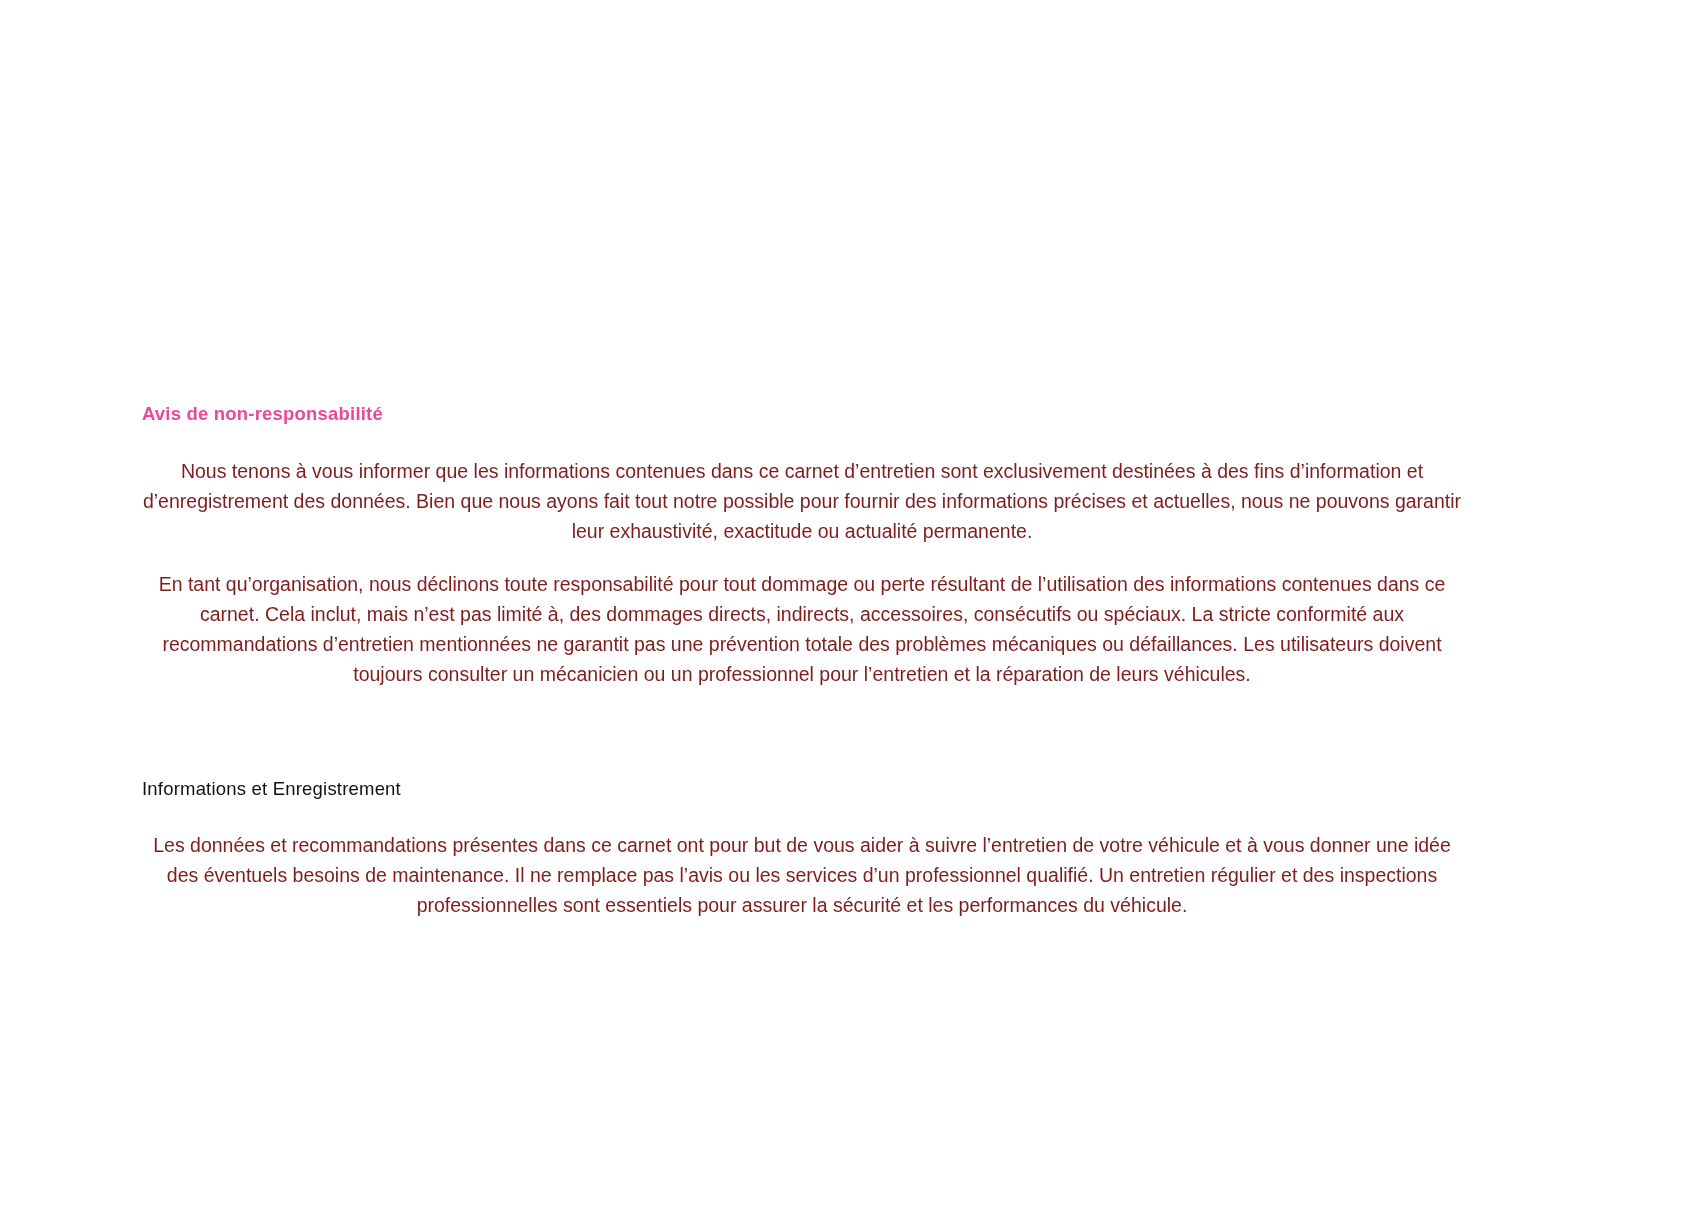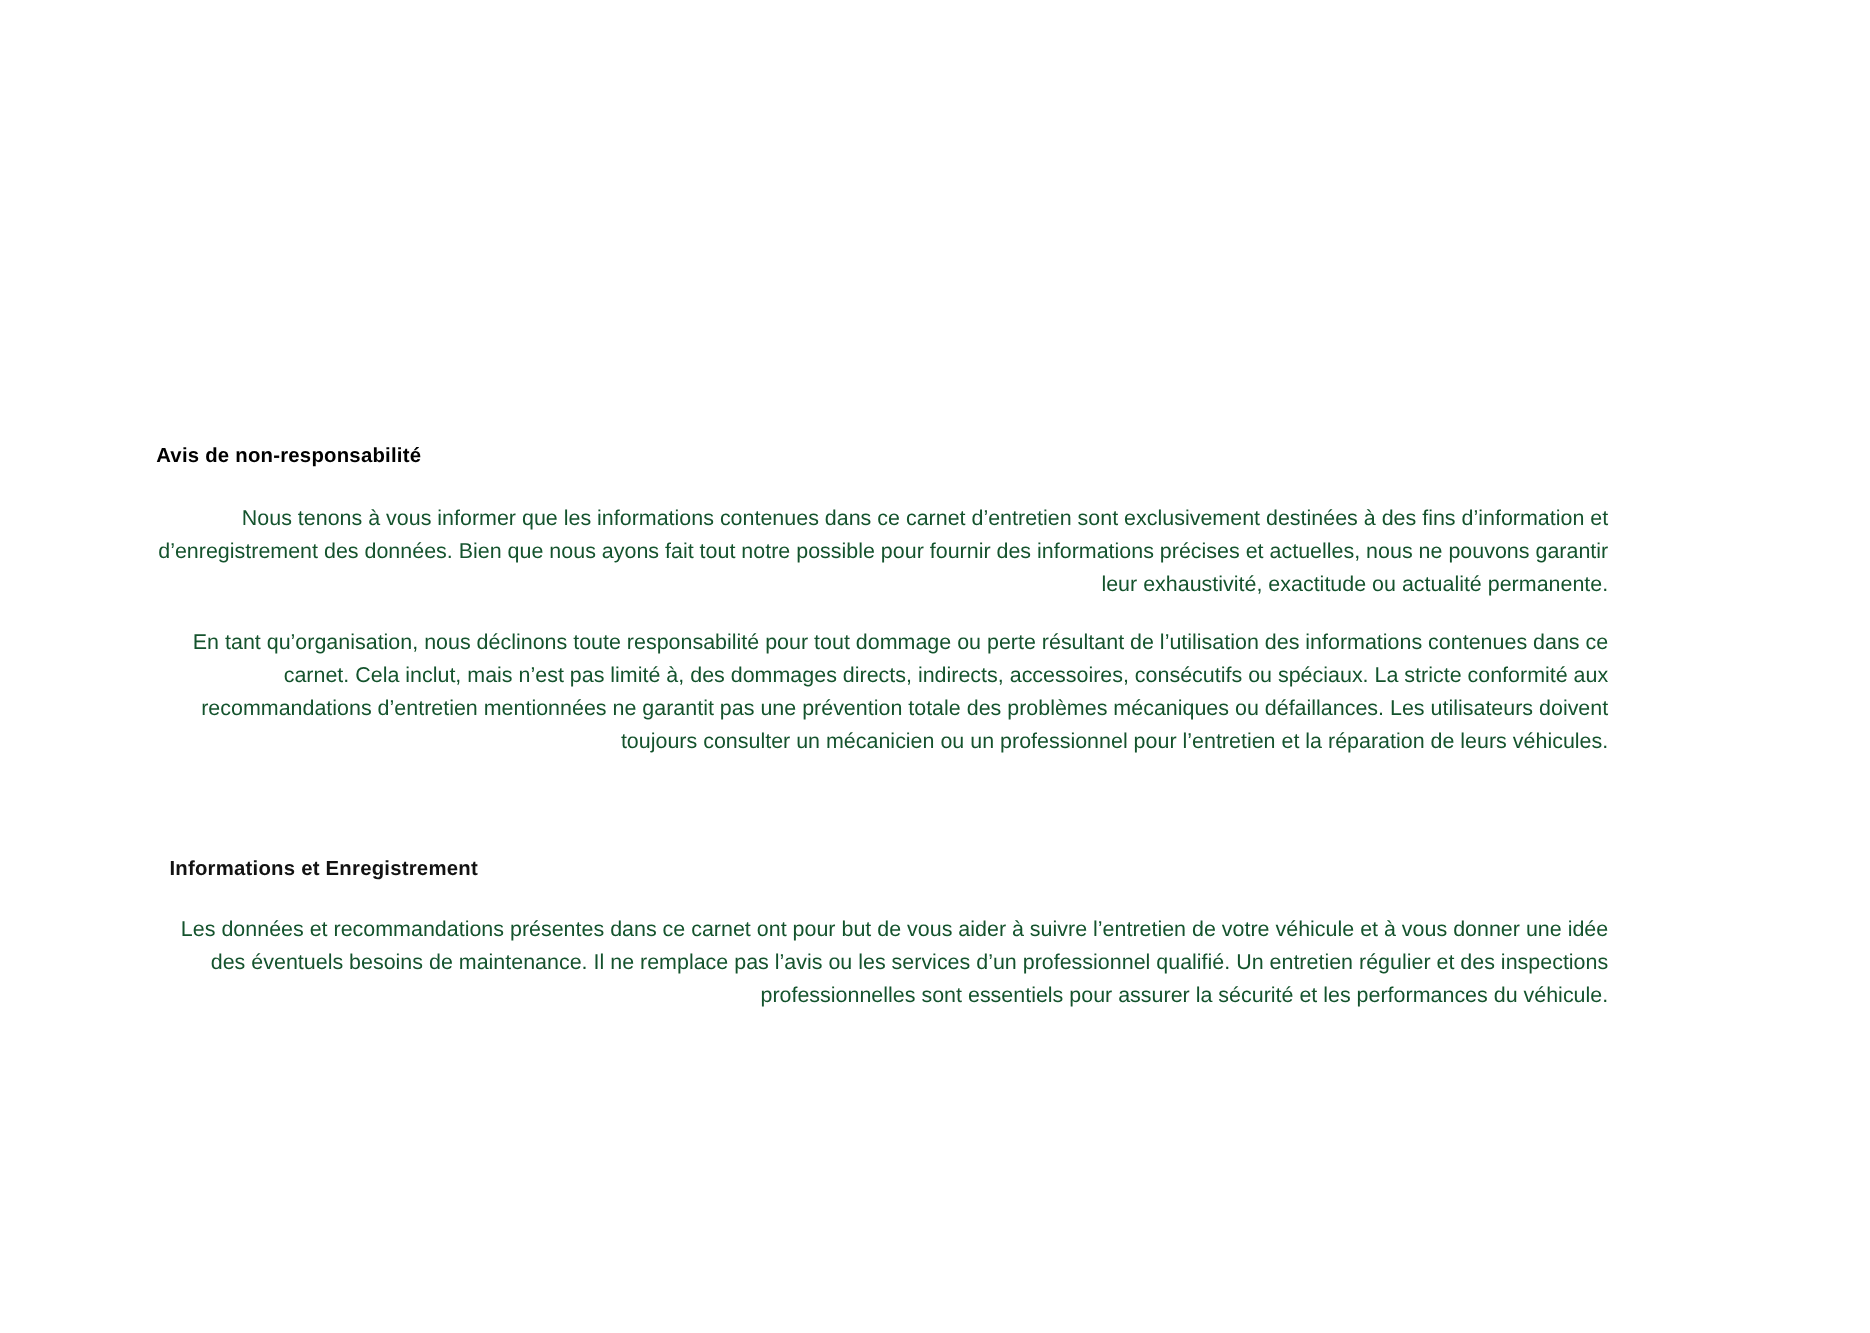--- a/index.html
+++ b/index.html
@@ -27,43 +27,43 @@
     top: 402px;
     width: 1320px;
   }
   .section {
     margin-bottom: 0;
   }
   .section-heading {
     font-size: 18.5px;
     font-weight: bold;
     letter-spacing: 0.2px;
-    color: #000000;
+    color: #ec4899;
     margin: 0 0 30px 0;
     line-height: 1.3;
   }
   .para {
     font-size: 19.5px;
     line-height: 1.54;
-    color: #14532d;
+    color: #7f1d1d;
     margin: 11px 0 23px 0;
-    text-align: right;
+    text-align: center;
   }
   .para:last-child {
     margin-bottom: 0;
   }
   .gap-between-sections {
     height: 88px;
   }
   .section-two-heading {
     font-size: 18.5px;
-    font-weight: bold;
+    font-weight: normal;
     letter-spacing: 0.2px;
     color: #121212;
-    margin: 0 0 29px 12px;
+    margin: 0 0 29px 0;
     line-height: 1.3;
   }
 </style>
 </head>
 <body>
 
 <div class="page">
   <div class="content">
 
     <section class="section">

